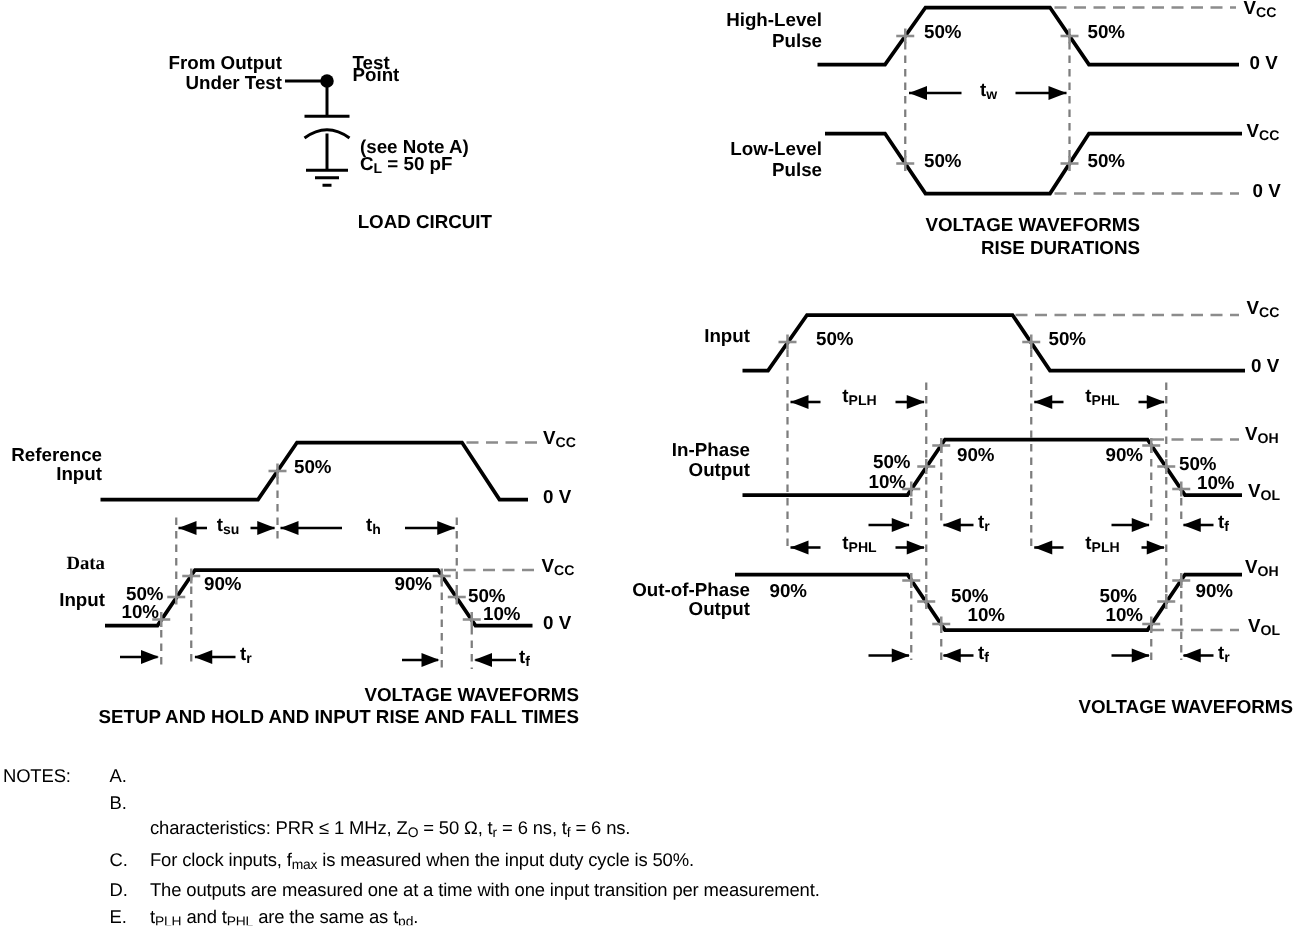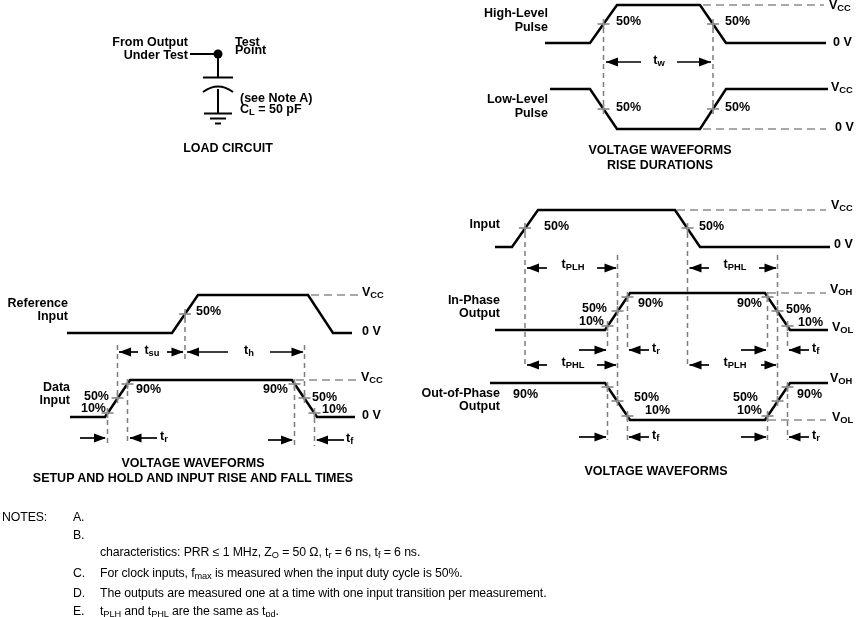--- a/index.html
+++ b/index.html
@@ -9,21 +9,21 @@
   .wv{stroke:#000;stroke-width:2.5;fill:none;stroke-linejoin:miter;}
   .ck{stroke:#000;stroke-width:2;fill:none;}
   .dv{stroke:#7d7d7d;stroke-width:1.5;stroke-dasharray:5 4;}
   .dh{stroke:#8c8c8c;stroke-width:1.6;stroke-dasharray:8 5;}
   .tk{stroke:#8c8c8c;stroke-width:1.7;}
   .al{stroke:#000;stroke-width:1.7;}
   .ah{fill:#000;stroke:none;}
   .lab{position:absolute;font-weight:bold;font-size:12.5px;line-height:13px;white-space:nowrap;}
   .r{text-align:right;}
   .c{text-align:center;}
-  .title{position:absolute;font-weight:bold;font-size:12.5px;line-height:15px;text-align:center;}
+  .title{position:absolute;font-weight:bold;font-size:12.5px;line-height:15px;text-align:right;}
   .sub{font-size:0.75em;vertical-align:-0.22em;}
   .notes{position:absolute;left:0;top:509px;width:864px;font-size:12.3px;line-height:17.6px;letter-spacing:-0.1px;}
   .nhead{position:absolute;left:2px;top:0;}
   .nrow{display:flex;}
   .nl{flex:0 0 27px;margin-left:73px;}
   .ntext{width:762px;}
 </style>
 </head>
 <body>
 
@@ -223,21 +223,21 @@
 <div class="lab" style="left:831px;top:81px;"><span>V</span><span class="sub">CC</span></div>
 <div class="lab" style="left:835px;top:121px;">0 V</div>
 <div class="lab c" style="left:641px;top:54px;width:36px;"><span>t</span><span class="sub">w</span></div>
 <div class="title" style="left:560px;top:143px;width:200px;">
   <div>VOLTAGE WAVEFORMS</div>
   <div>RISE DURATIONS</div>
 </div>
 
 <div class="lab r" style="left:0px;top:297px;width:68px;">Reference</div>
 <div class="lab r" style="left:0px;top:310px;width:68px;">Input</div>
-<div class="lab r" style="left:10px;top:381px;width:60px;">Data</div>
+<div class="lab r" style="left:10px;top:369px;width:60px;font-family:Liberation Serif, serif;">Data</div>
 <div class="lab r" style="left:10px;top:394px;width:60px;">Input</div>
 <div class="lab" style="left:196px;top:305px;">50%</div>
 <div class="lab r" style="left:66px;top:390px;width:43px;">50%</div>
 <div class="lab r" style="left:63px;top:402px;width:43px;">10%</div>
 <div class="lab" style="left:136px;top:383px;">90%</div>
 <div class="lab r" style="left:248px;top:383px;width:40px;">90%</div>
 <div class="lab" style="left:312px;top:391px;">50%</div>
 <div class="lab" style="left:322px;top:403px;">10%</div>
 <div class="lab" style="left:362px;top:286px;"><span>V</span><span class="sub">CC</span></div>
 <div class="lab" style="left:362px;top:325px;">0 V</div>

